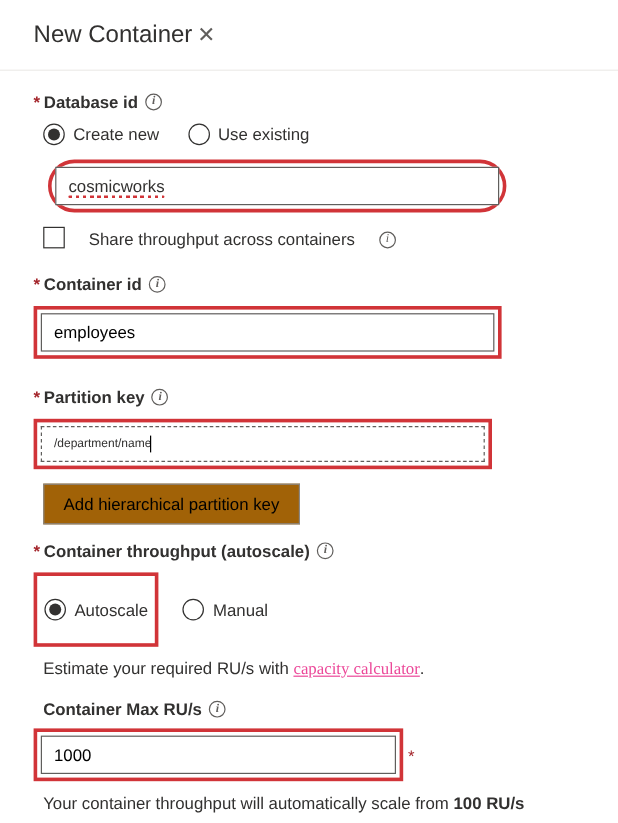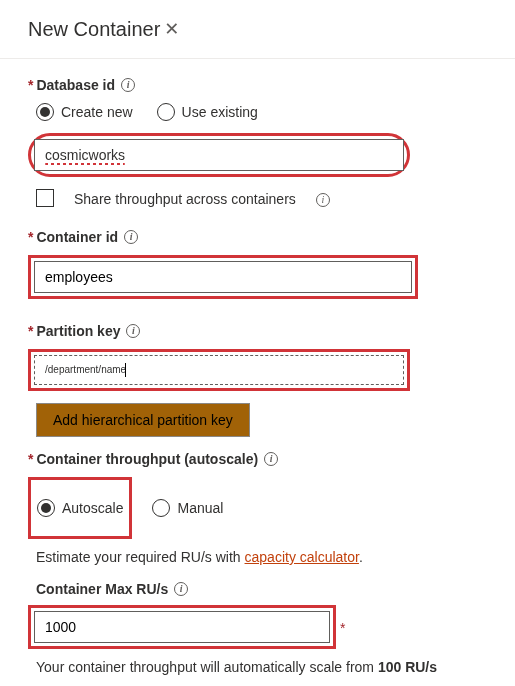--- a/index.html
+++ b/index.html
@@ -145,21 +145,21 @@
       background: #a16207;
       font-size: 14px;
       cursor: pointer;
       font-family: inherit;
     }
     .est-row {
       margin-top: 10px;
       margin-left: 8px;
       color: #323130;
     }
-    .link { color: #c2410c; text-decoration: underline; cursor: pointer; }
+    .link { color: #ec4899; text-decoration: underline; cursor: pointer; font-family: Liberation Serif, serif; }
     .highlight-box {
       border: 3px solid #d13438;
       padding: 3px;
       display: inline-block;
       margin-bottom: 2px;
     }
     .highlight-box .text-input,
     .highlight-box .pk-input { margin-left: 0; }
     .highlight-radio {
       border: 3px solid #d13438;
@@ -203,21 +203,21 @@
     <div class="radio-row">
       <label class="radio-opt">
         <span class="radio checked"></span>
         <span>Create new</span>
       </label>
       <label class="radio-opt">
         <span class="radio"></span>
         <span>Use existing</span>
       </label>
     </div>
-    <div class="highlight-box" style="margin-left:0;border-radius:22px;">
+    <div class="highlight-box" style="margin-left:12px;border-radius:22px;">
       <div class="text-input" style="width:370px;">
         <span class="spell-line">cosmicworks</span>
       </div>
     </div>
     <div class="checkbox-row">
       <span class="checkbox"></span>
       <span>Share throughput across containers</span>
       <span class="info-icon">i</span>
     </div>
   </div>

